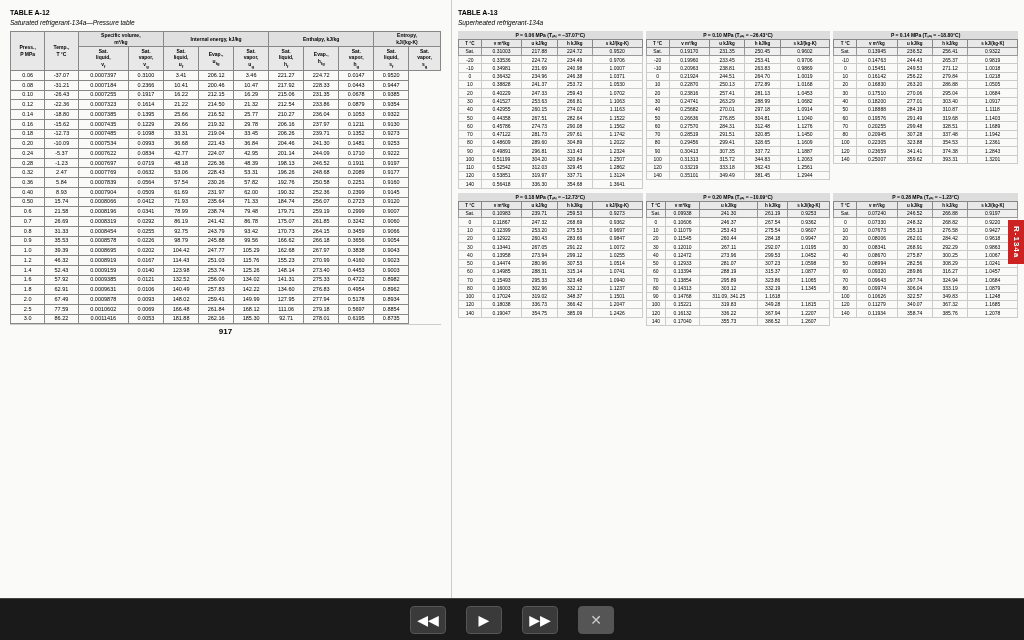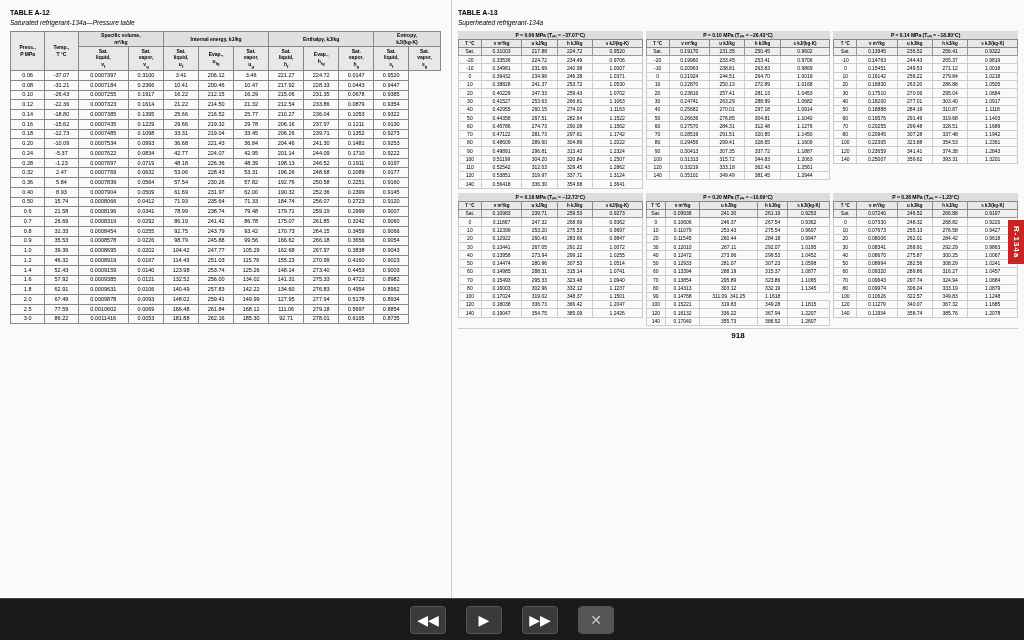--- a/index.html
+++ b/index.html
@@ -503,20 +503,21 @@
             <td>262.16</td>
             <td>185.30</td>
             <td>92.71</td>
             <td>278.01</td>
             <td>0.6195</td>
             <td>0.8735</td>
           </tr>
         </tbody>
     </table>
 
+    <div class="page-num-left">917</div>
   </div>
 
   <div class="page-right" style="position:relative;">
 
     <div class="bookmark-tab">R-134a</div>
 
     <div class="table-title">TABLE A-13</div>
     <div class="table-subtitle">Superheated refrigerant-134a</div>
 
     <div id="right-table-content">
@@ -1235,21 +1236,20 @@
                     <td style="border:0.5px solid #ccc;padding:0.4px 1px;text-align:center;">385.76</td>
                     <td style="border:0.5px solid #ccc;padding:0.4px 1px;text-align:center;">1.2078</td>
                   </tr>
                 </tbody>
               </table>
             </div>
           </div>
         </div>
       </div>
 
-    <div class="page-num-right">918</div>
   </div>
 </div>
 
 <div class="bottom-toolbar">
   <div class="toolbar-btn">◀◀</div>
   <div class="toolbar-btn">▶</div>
   <div class="toolbar-btn">▶▶</div>
   <div class="toolbar-btn close-btn">✕</div>
 </div>
 

